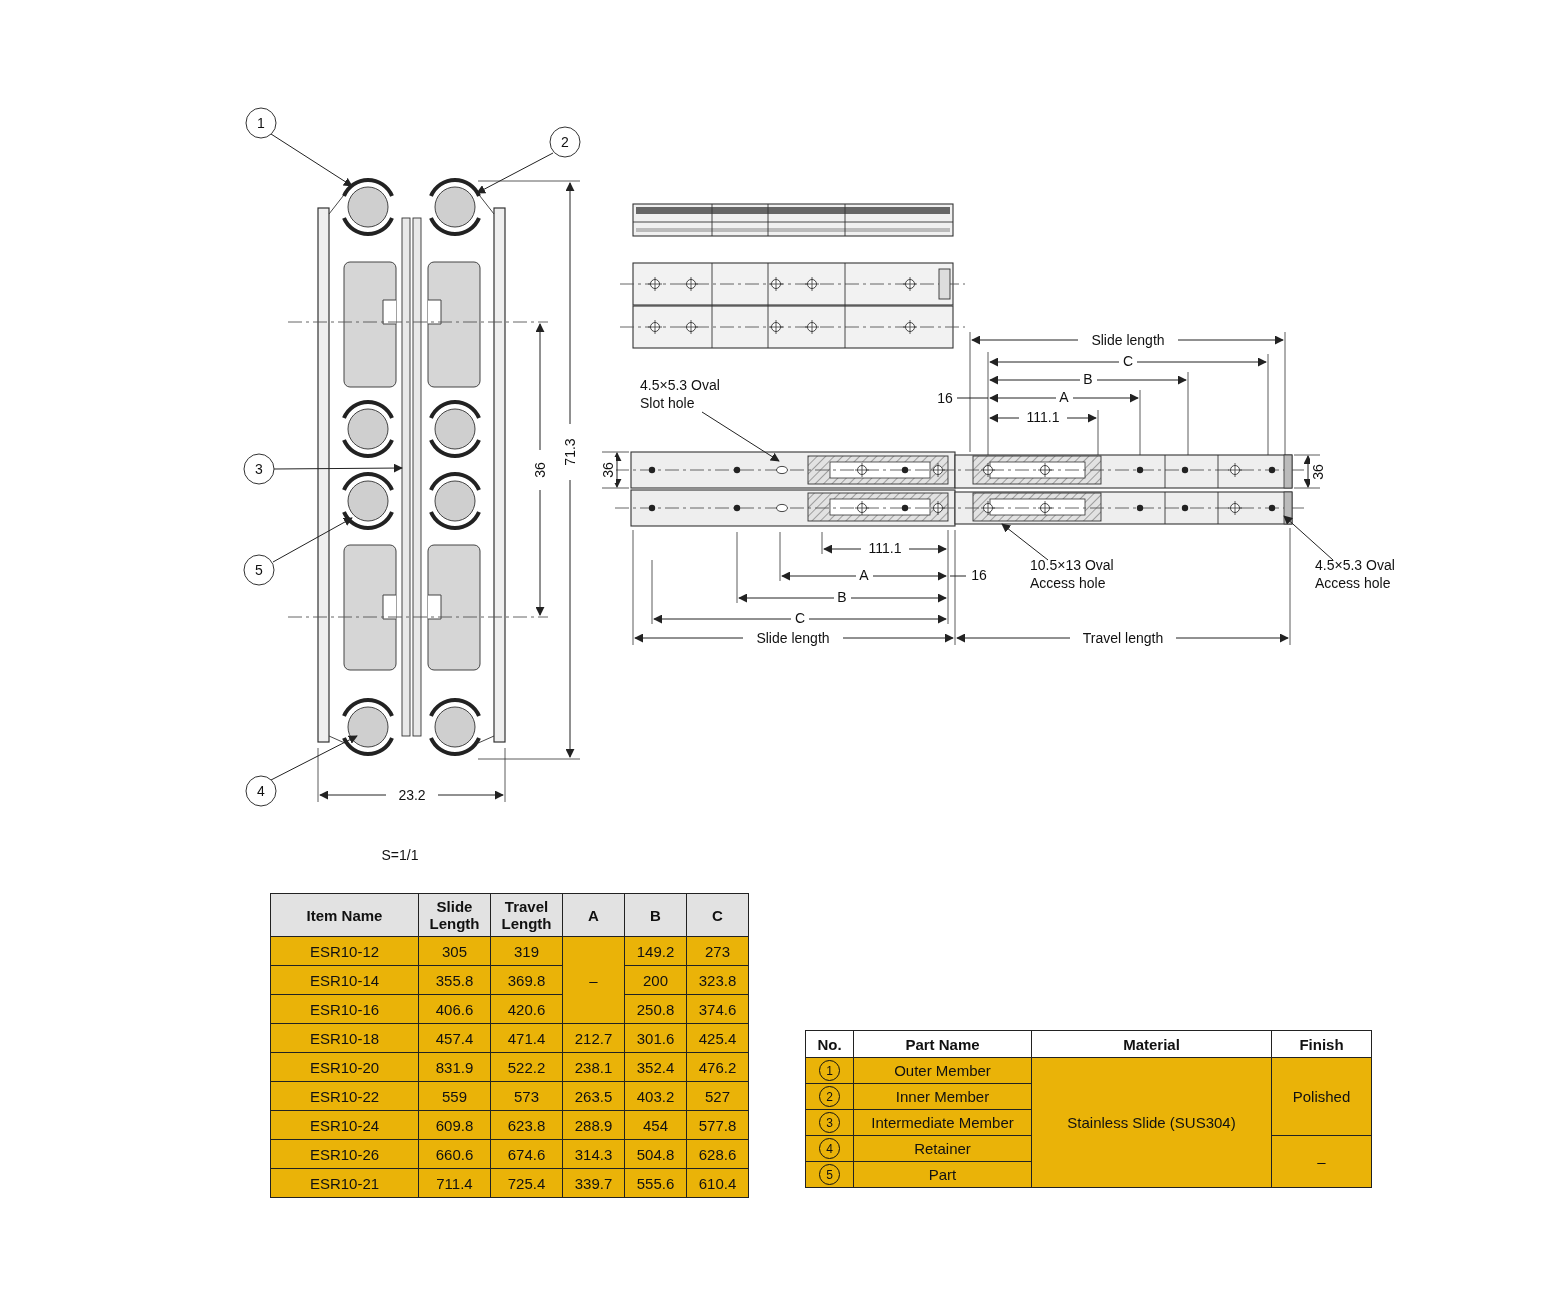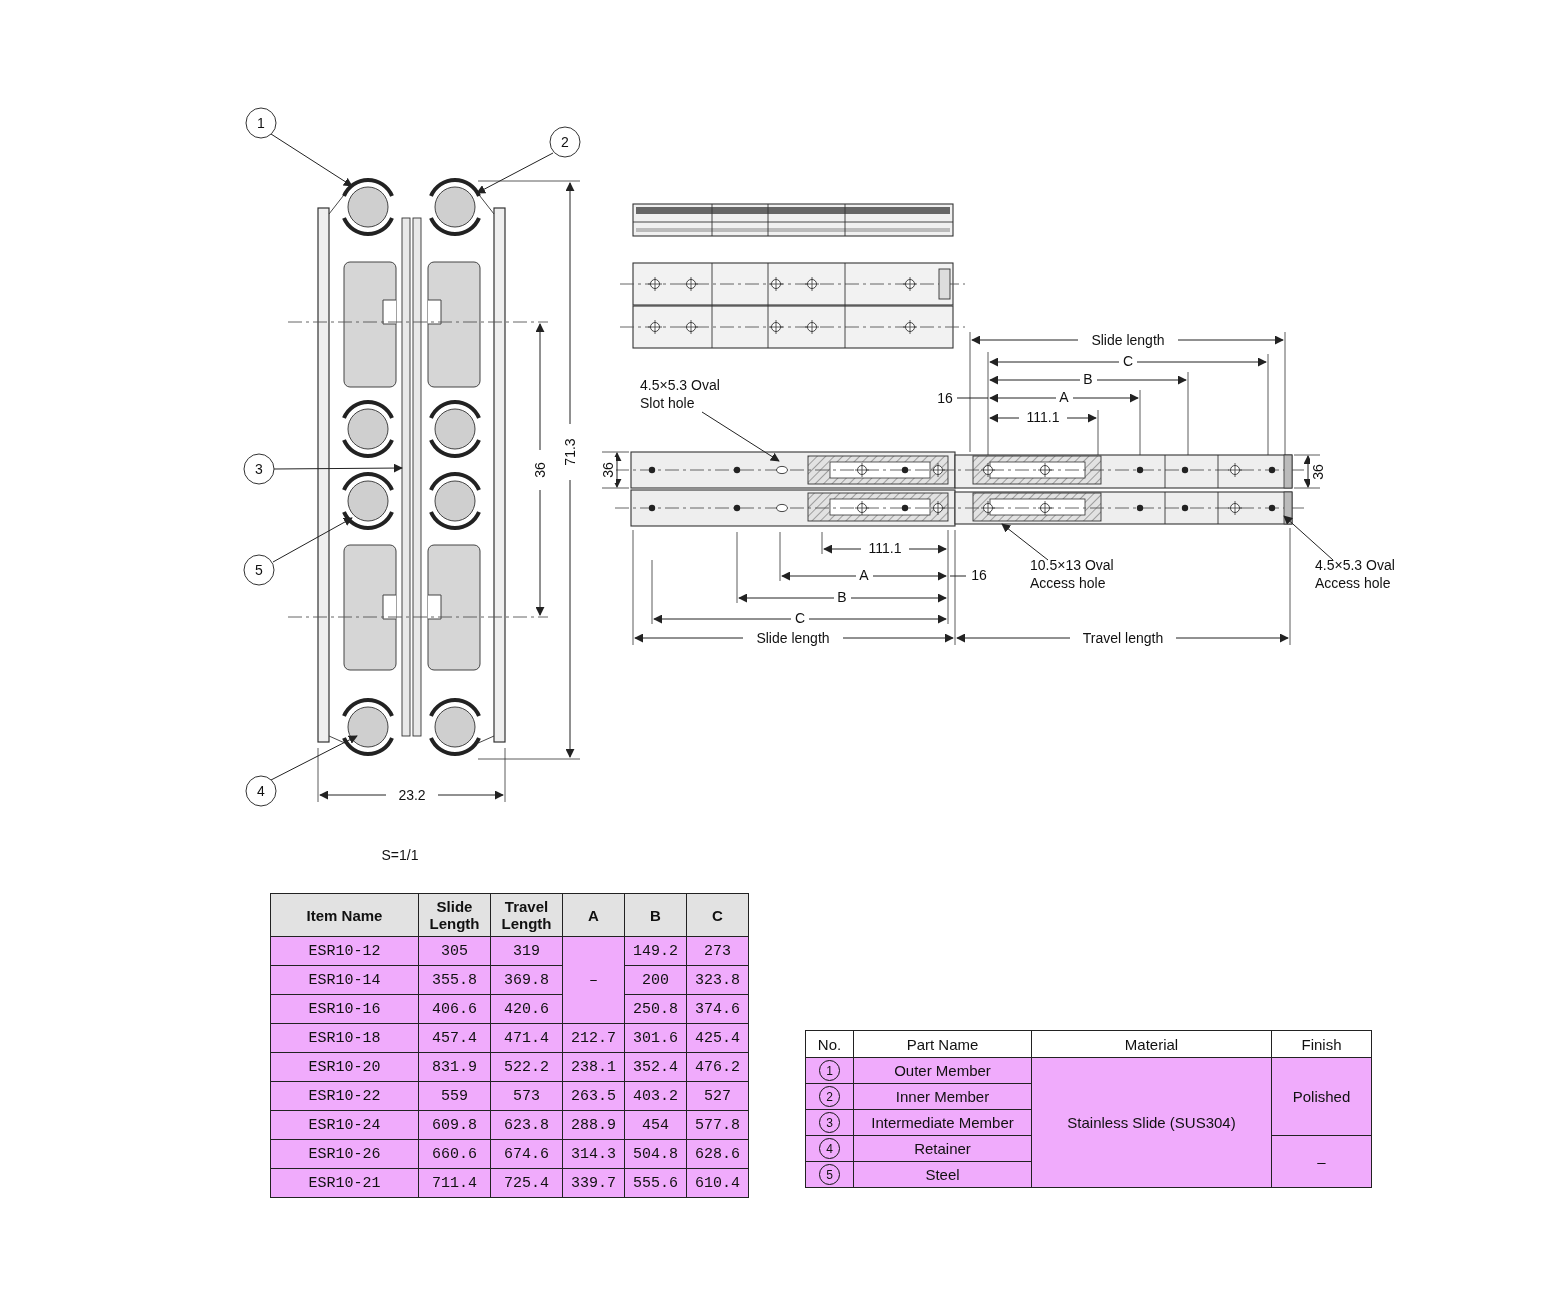--- a/index.html
+++ b/index.html
@@ -7,27 +7,27 @@
     width:1568px;height:1301px;background:#fff;position:relative;
     font-family:"Liberation Sans",sans-serif;color:#111;
   }
   svg{position:absolute;left:0;top:0;}
   svg text{font-family:"Liberation Sans",sans-serif;fill:#111;font-size:14px;}
   .cl{stroke:#555;stroke-width:0.9;stroke-dasharray:14 4 3 4;fill:none;}
   .ext{stroke:#333;stroke-width:0.8;}
   .dim{stroke:#222;stroke-width:1;fill:none;}
   .oline{fill:#efefef;stroke:#333;stroke-width:1.2;}
   .seg{stroke:#333;stroke-width:0.9;}
-  table{border-collapse:collapse;position:absolute;background:#f0abfc;padding-left:40px;}
+  table{border-collapse:collapse;position:absolute;background:#eab308;padding-left:40px;}
   td,th{border:1px solid #222;text-align:center;vertical-align:middle;}
   .spec-table{left:270px;top:893px;font-size:15px;}
   .spec-table th{background:#e2e2e2;font-weight:bold;padding:4px 4px;height:20px;}
-  .spec-table td{padding:3px 4px;height:22px;font-family:Liberation Mono, monospace;}
+  .spec-table td{padding:3px 4px;height:22px;}
   .parts-table{left:805px;top:1030px;font-size:15px;}
-  .parts-table th{font-weight:normal;padding:4px 6px;height:18px;background:#fff;}
+  .parts-table th{font-weight:bold;padding:4px 6px;height:18px;background:#fff;}
   .parts-table td{padding:2px 6px;height:21px;}
   .circ{
     display:inline-flex;width:19px;height:19px;border:1.5px solid #111;border-radius:50%;
     align-items:center;justify-content:center;font-size:12px;line-height:1;
   }
 </style>
 </head>
 <body>
 
 <svg width="1568" height="880" viewBox="0 0 1568 880">
@@ -451,16 +451,16 @@
       <td><span class="circ">3</span></td>
       <td>Intermediate Member</td>
     </tr>
     <tr>
       <td><span class="circ">4</span></td>
       <td>Retainer</td>
       <td rowspan="2">–</td>
     </tr>
     <tr>
       <td><span class="circ">5</span></td>
-      <td>Steel</td>
+      <td>Part</td>
     </tr>
   </tbody>
 </table>
 
 </body></html>

